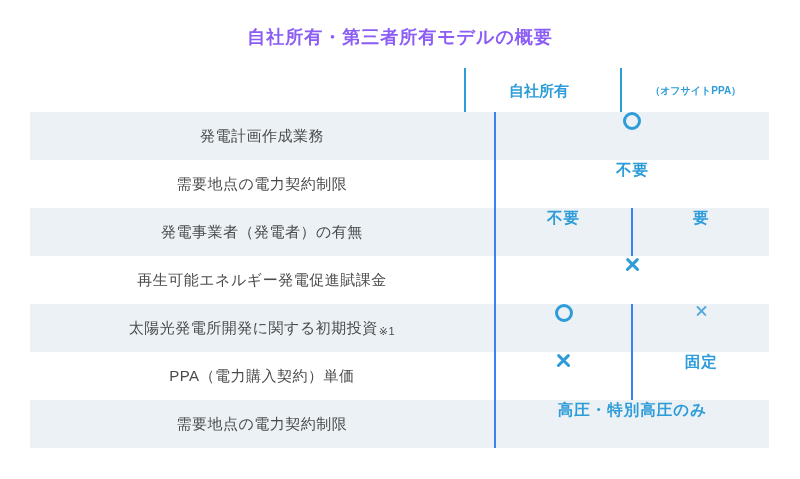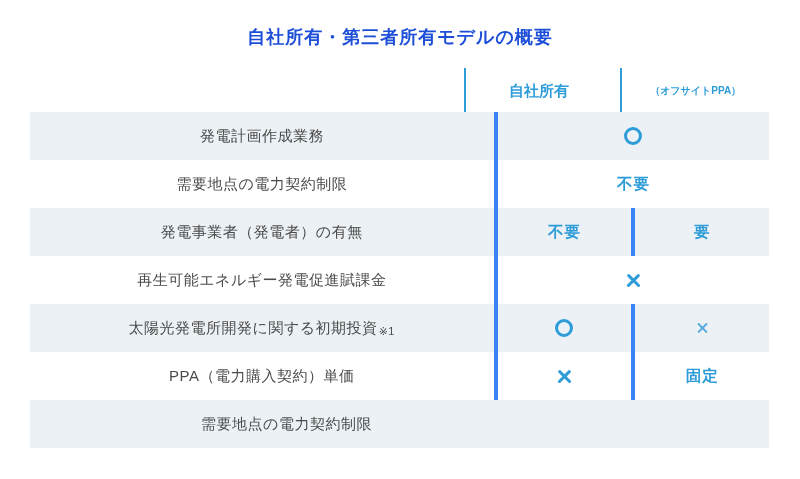--- a/index.html
+++ b/index.html
@@ -6,21 +6,21 @@
   body{
     width:800px;height:479px;background:#ffffff;
     font-family:"Liberation Sans","DejaVu Sans",sans-serif;
     overflow:hidden;
   }
   .stage{position:relative;width:800px;height:479px;background:#ffffff;}
 
   .title{
     position:absolute;top:25px;left:0;width:100%;
     text-align:center;font-size:18px;font-weight:bold;
-    color:#1d4ed8;letter-spacing:1px;
+    color:#8b5cf6;letter-spacing:1px;
   }
 
   .table{position:absolute;left:30px;top:68px;width:739px;}
 
   .header{display:flex;height:44px;gap:8px;}
   .h-spacer{width:435px;}
   .h-col{
     width:152px;box-sizing:border-box;border-left:2px solid #2D9CD8;
     display:flex;flex-direction:column;align-items:center;justify-content:center;
     color:#2D9CD8;font-weight:bold;text-align:center;
@@ -29,22 +29,22 @@
   .h-sub{font-size:10px;line-height:15px;}
 
   .row{display:flex;height:48px;}
   .row.alt{background:#EBF1F5;}
   .r-label{
     width:513px;display:flex;align-items:center;justify-content:center;
     color:#4B4B4B;font-size:15px;letter-spacing:0.5px;
   }
   .r-note{font-size:11px;color:#4B4B4B;margin-left:1px;position:relative;top:3px;}
   .cell{
-    box-sizing:border-box;border-left:4px solid #3b82f6;
-    display:flex;align-items:center;justify-content:center;font-family:Liberation Serif, serif;
+    box-sizing:border-box;border-left:2px solid #3b82f6;
+    display:flex;align-items:flex-start;justify-content:center;font-family:Liberation Serif, serif;
   }
   .cell.col{width:152px;}
   .cell.merged{width:304px;}
   .v-text{color:#2D9CD8;font-weight:bold;font-size:15.5px;letter-spacing:1px;}
 
   
   .sym-circle{
     width:12px;height:12px;border:3px solid #2D9CD8;border-radius:50%;
     display:inline-block;
   }
@@ -136,16 +136,19 @@
             <span class="sym-cross bold"></span>
           </div>
           <div class="cell col">
             <span class="v-text">固定</span>
           </div>
         </div>
         <div class="row alt">
           <div class="r-label">
             <span>需要地点の電力契約制限</span>
           </div>
+          <div class="cell merged">
+            <span class="v-text">高圧・特別高圧のみ</span>
+          </div>
         </div>
       </div>
   </div>
 </div>
 
 </body></html>

